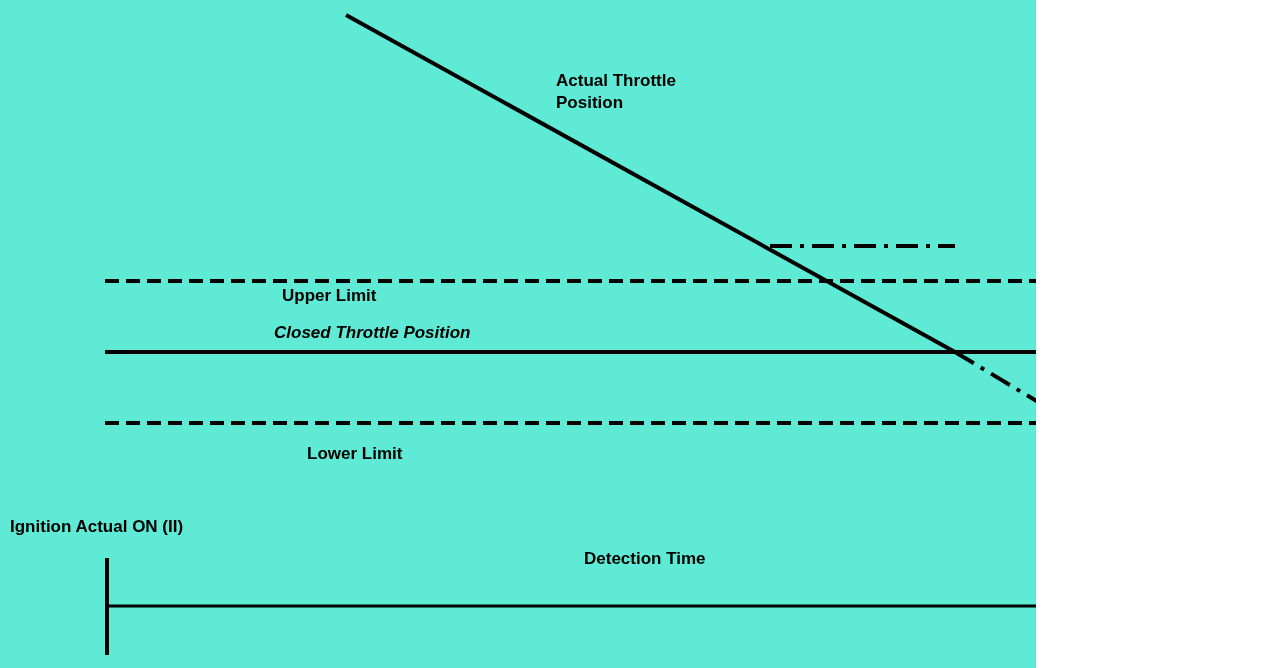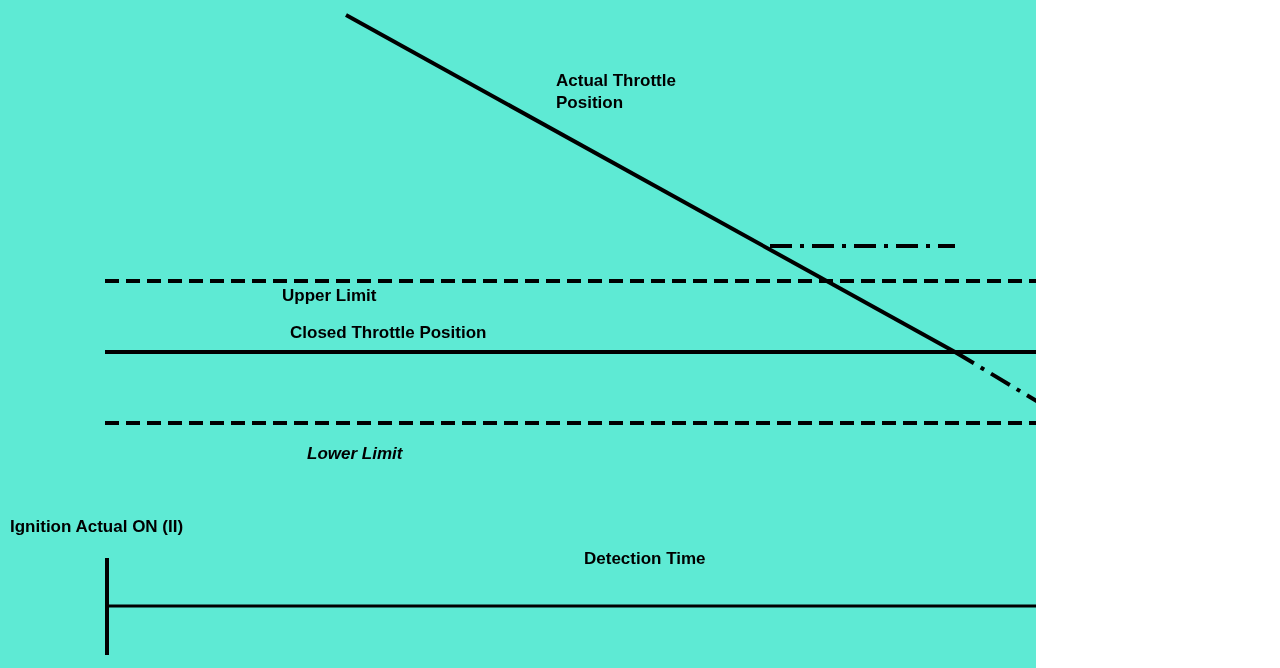--- a/index.html
+++ b/index.html
@@ -38,27 +38,27 @@
   #label-actual-throttle {
     left: 556px;
     top: 70px;
   }
   #label-upper-limit {
     left: 282px;
     top: 238px;
     margin-top: 47px;
   }
   #label-closed-throttle {
-    left: 290px;
+    left: 274px;
     top: 322px;
+    font-style: italic;
   }
   #label-lower-limit {
     left: 307px;
     top: 443px;
-    font-style: italic;
   }
   #label-ignition-switch {
     left: 10px;
     top: 516px;
   }
   #label-detection-time {
     left: 584px;
     top: 548px;
   }
 </style>

